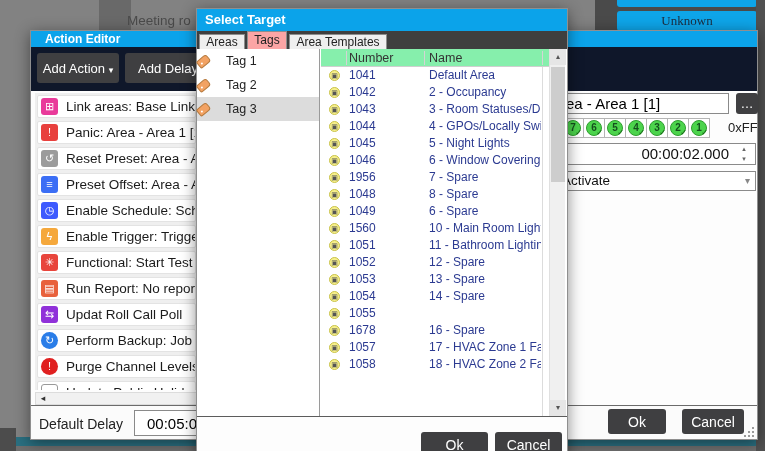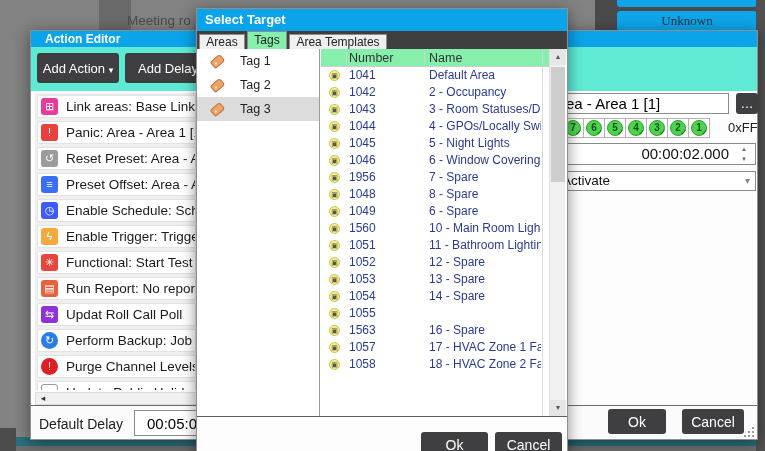--- a/index.html
+++ b/index.html
@@ -20,21 +20,21 @@
   .bg-bl-corner { position:absolute; left:0; top:428px; width:16px; height:23px; background:#4c4c4c; }
 
   
   .dialog { position:absolute; background:#fdfdfd; border:1px solid #8f8f8f; box-shadow:0 3px 14px rgba(0,0,0,.45); }
   .titlebar { background:#0ba3ea; color:#fff; font-weight:bold; }
   .dkbtn { background:#3f3f41; color:#fff; border:none; border-radius:3px; font-size:14px; text-align:center; cursor:default; }
 
   
   #action-editor { left:30px; top:30px; width:728px; height:410px; z-index:5; }
   #ae-titlebar { position:absolute; left:0; top:0; right:0; height:16px; font-size:12px; line-height:16px; padding-left:14px; }
-  #ae-toolbar { position:absolute; left:0; top:16px; right:0; height:44px; background:#5eead4; }
+  #ae-toolbar { position:absolute; left:0; top:16px; right:0; height:44px; background:#0f172a; }
   #ae-add-action { position:absolute; left:6px; top:6px; width:82px; height:30px; font-size:13px; }
   #ae-add-delay  { position:absolute; left:94px; top:6px; width:86px; height:30px; font-size:13px; }
   .dd-caret { font-size:9px; }
 
   #action-list { position:absolute; left:4px; top:62px; width:163px; height:297px; background:#efefef; overflow:hidden; }
   .action-row { display:flex; align-items:center; height:23px; margin:2px 2px 3px 2px; background:#fff;
                 border:1px solid #e3e3e3; border-radius:2px; white-space:nowrap; overflow:hidden; }
   .action-icon { flex:0 0 17px; width:17px; height:17px; margin:0 8px 0 3px; border-radius:3px;
                  color:#fff; font-size:11px; line-height:17px; text-align:center; }
   .action-icon.circle { border-radius:50%; }
@@ -78,28 +78,28 @@
   #ae-mode { position:absolute; left:524px; top:140px; width:201px; height:20px; border:1px solid #8a8a8a; background:#fff; }
   #ae-mode .val { position:absolute; left:6px; top:1px; font-size:13.5px; color:#111; }
   #ae-mode .arrow { position:absolute; right:5px; top:3px; font-size:10px; color:#888; }
 
   
   #select-target { left:196px; top:8px; width:372px; height:452px; z-index:10; }
   #st-titlebar { position:absolute; left:0; top:0; right:0; height:22px; font-size:13px; line-height:22px; padding-left:8px; }
   #st-tabstrip { position:absolute; left:0; top:22px; right:0; height:18px; background:#3f3f3f; }
   .tab { position:absolute; top:3px; height:15px; background:#efefef; border:1px solid #8d8d8d; border-bottom:none;
          font-size:12px; line-height:14px; text-align:center; color:#222; }
-  .tab.active { top:0; height:18px; background:#86efac; line-height:17px; }
+  .tab.active { top:0; height:18px; background:#fca5a5; line-height:17px; }
   #tab-areas { left:2px; width:46px; }
   #tab-tags { left:50px; width:40px; }
   #tab-templates { left:92px; width:98px; }
 
   #st-body { position:absolute; left:0; top:40px; right:0; height:367px; background:#fff; }
   #st-tagpane { position:absolute; left:0; top:0; width:122px; bottom:0; background:#fff; }
-  .tag-row { display:flex; align-items:center; height:24px; padding-left:14px; }
+  .tag-row { display:flex; align-items:center; height:24px; }
   .tag-row.selected { background:#dcdcdc; }
   .tag-shape { width:13px; height:9px; background:#f2a263; border:1px solid #b5793c; border-radius:2px 3px 3px 2px;
                transform:rotate(-40deg); position:relative; margin-right:16px; }
   .tag-shape::after { content:""; position:absolute; left:2px; top:3px; width:2px; height:2px; border-radius:50%; background:#fff; }
   .tag-label { font-size:12.5px; color:#222; }
   #st-divider { position:absolute; left:122px; top:0; width:1px; bottom:0; background:#9a9a9a; }
 
   #st-table { position:absolute; left:124px; top:0; width:228px; bottom:0; overflow:hidden; }
   #st-header { position:absolute; left:0; top:0; width:228px; height:18px; border-bottom:1px solid #cfcfcf; background:#86efac; }
   .hdr-cell { position:absolute; top:0; font-size:12.5px; color:#333; line-height:18px; }
@@ -364,21 +364,21 @@
               <span class="t-icon">▣</span>
               <span class="t-num">1054</span>
               <span class="t-name">14 - Spare</span>
             </div>
             <div class="t-row">
               <span class="t-icon">▣</span>
               <span class="t-num">1055</span>
             </div>
             <div class="t-row">
               <span class="t-icon">▣</span>
-              <span class="t-num">1563</span>
+              <span class="t-num">1678</span>
               <span class="t-name">16 - Spare</span>
             </div>
             <div class="t-row">
               <span class="t-icon">▣</span>
               <span class="t-num">1057</span>
               <span class="t-name">17 - HVAC Zone 1 Fan</span>
             </div>
             <div class="t-row">
               <span class="t-icon">▣</span>
               <span class="t-num">1058</span>

